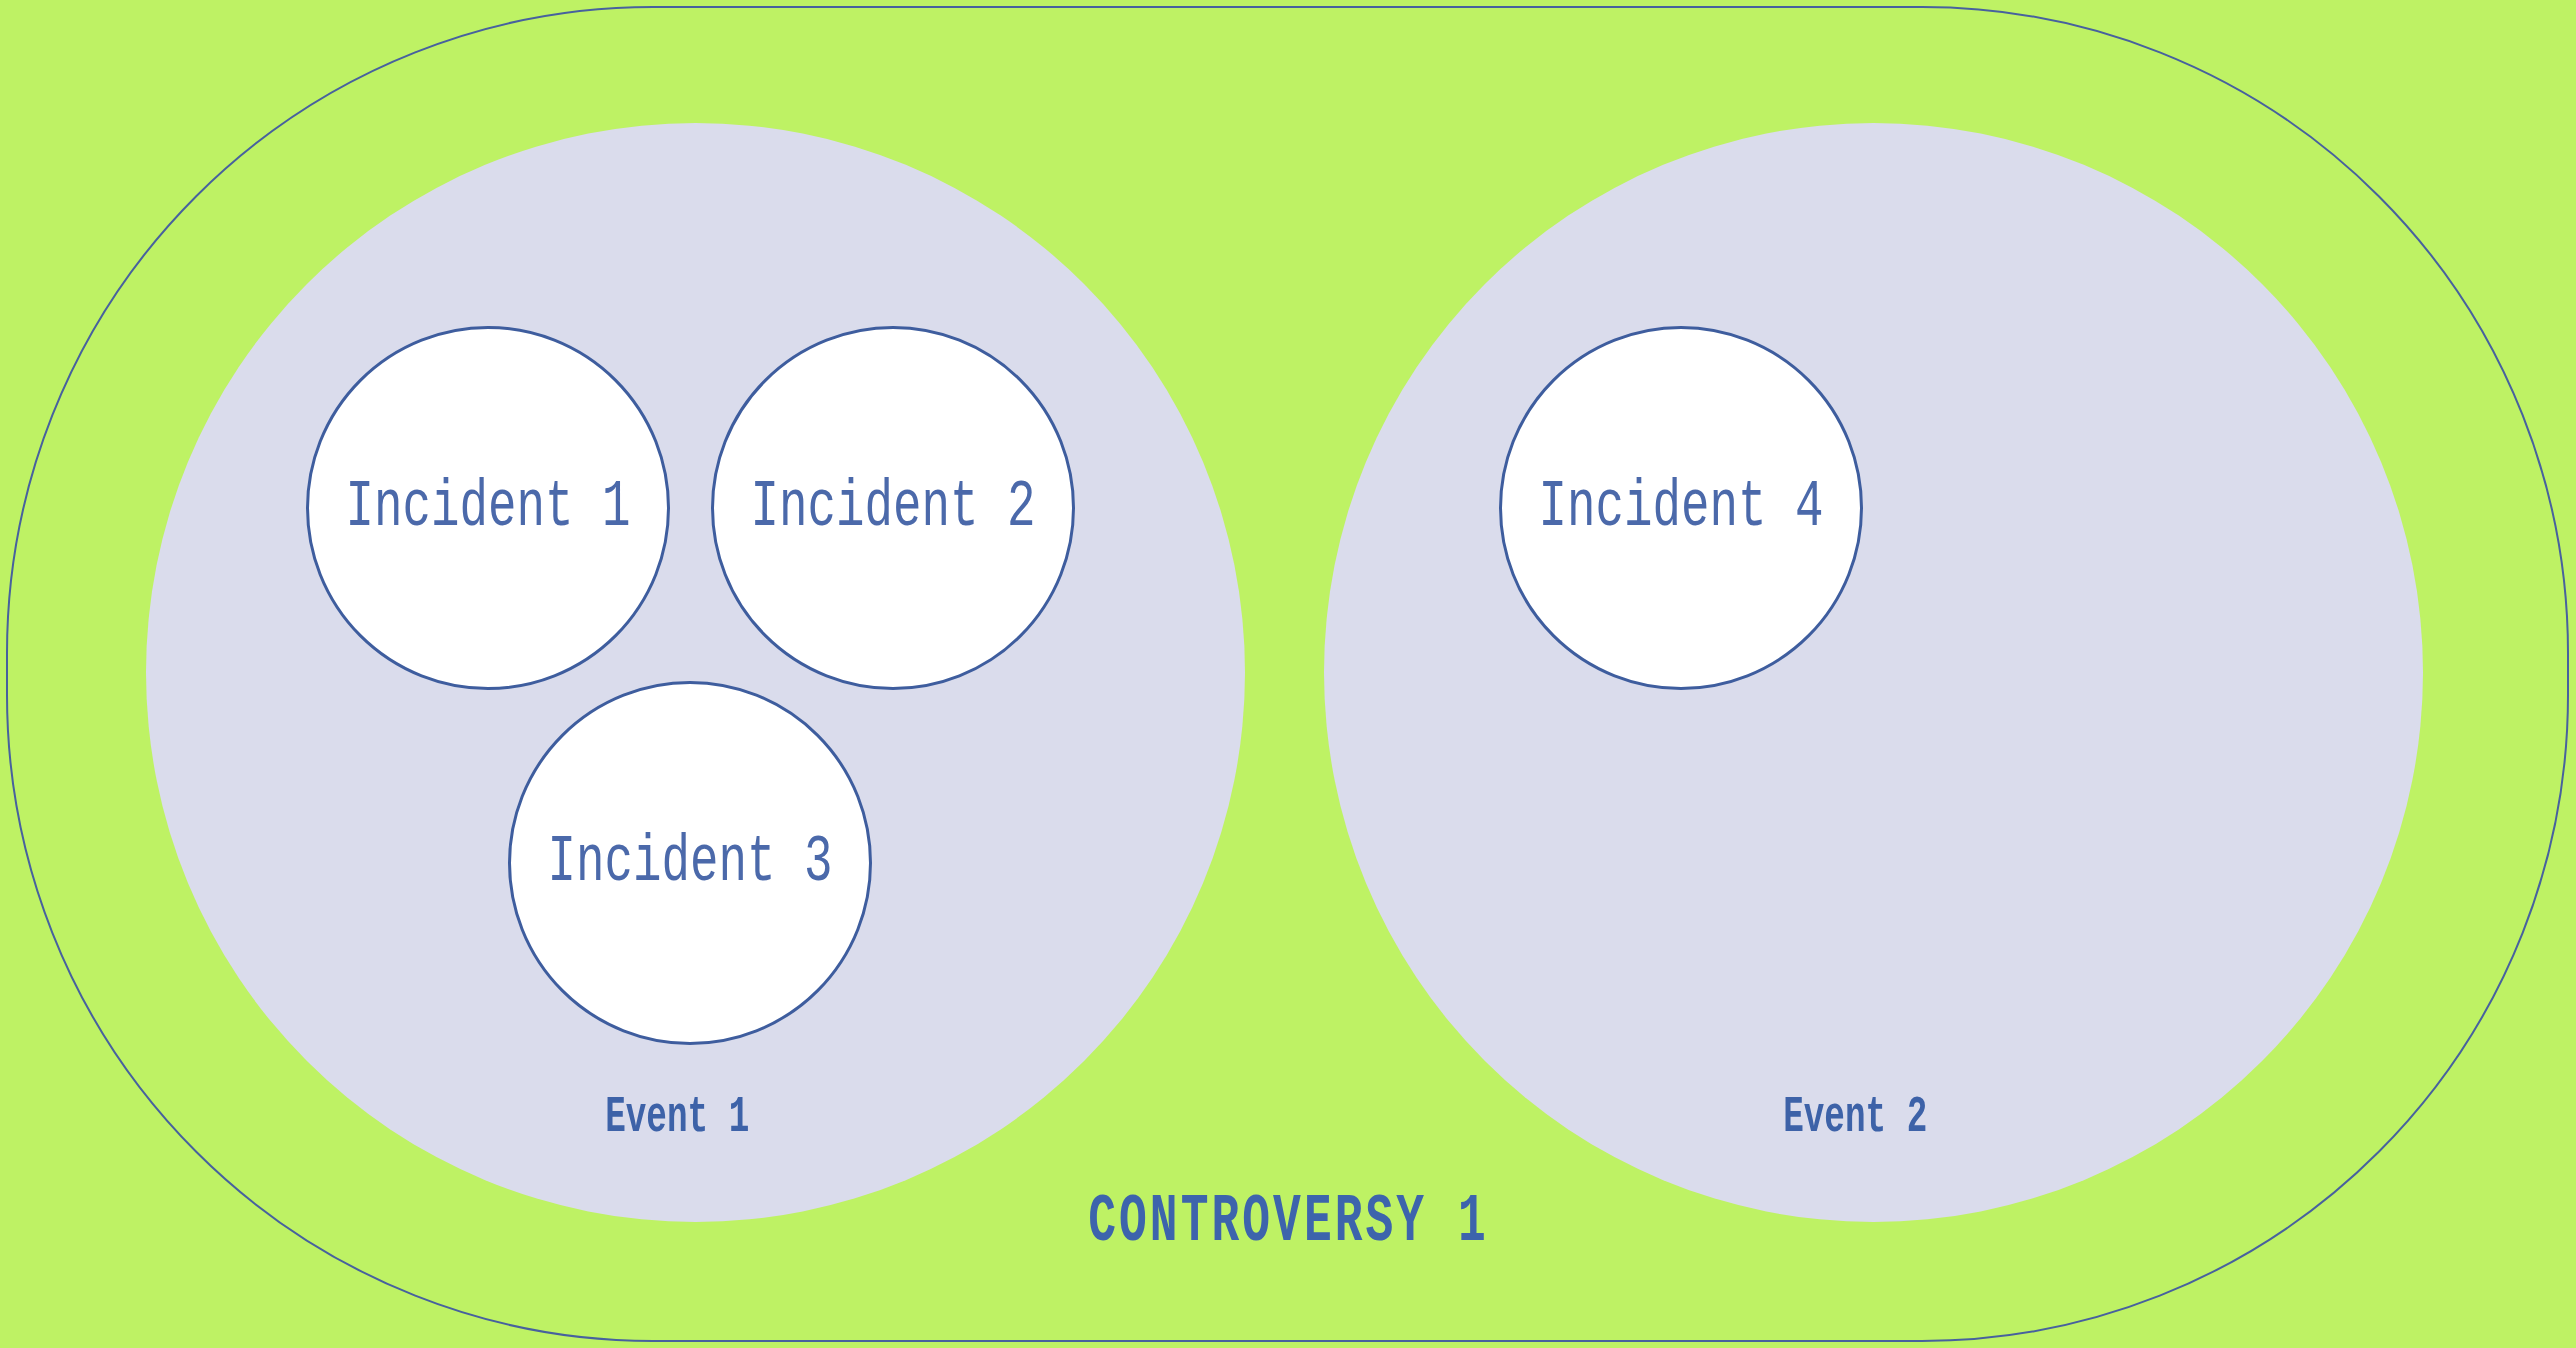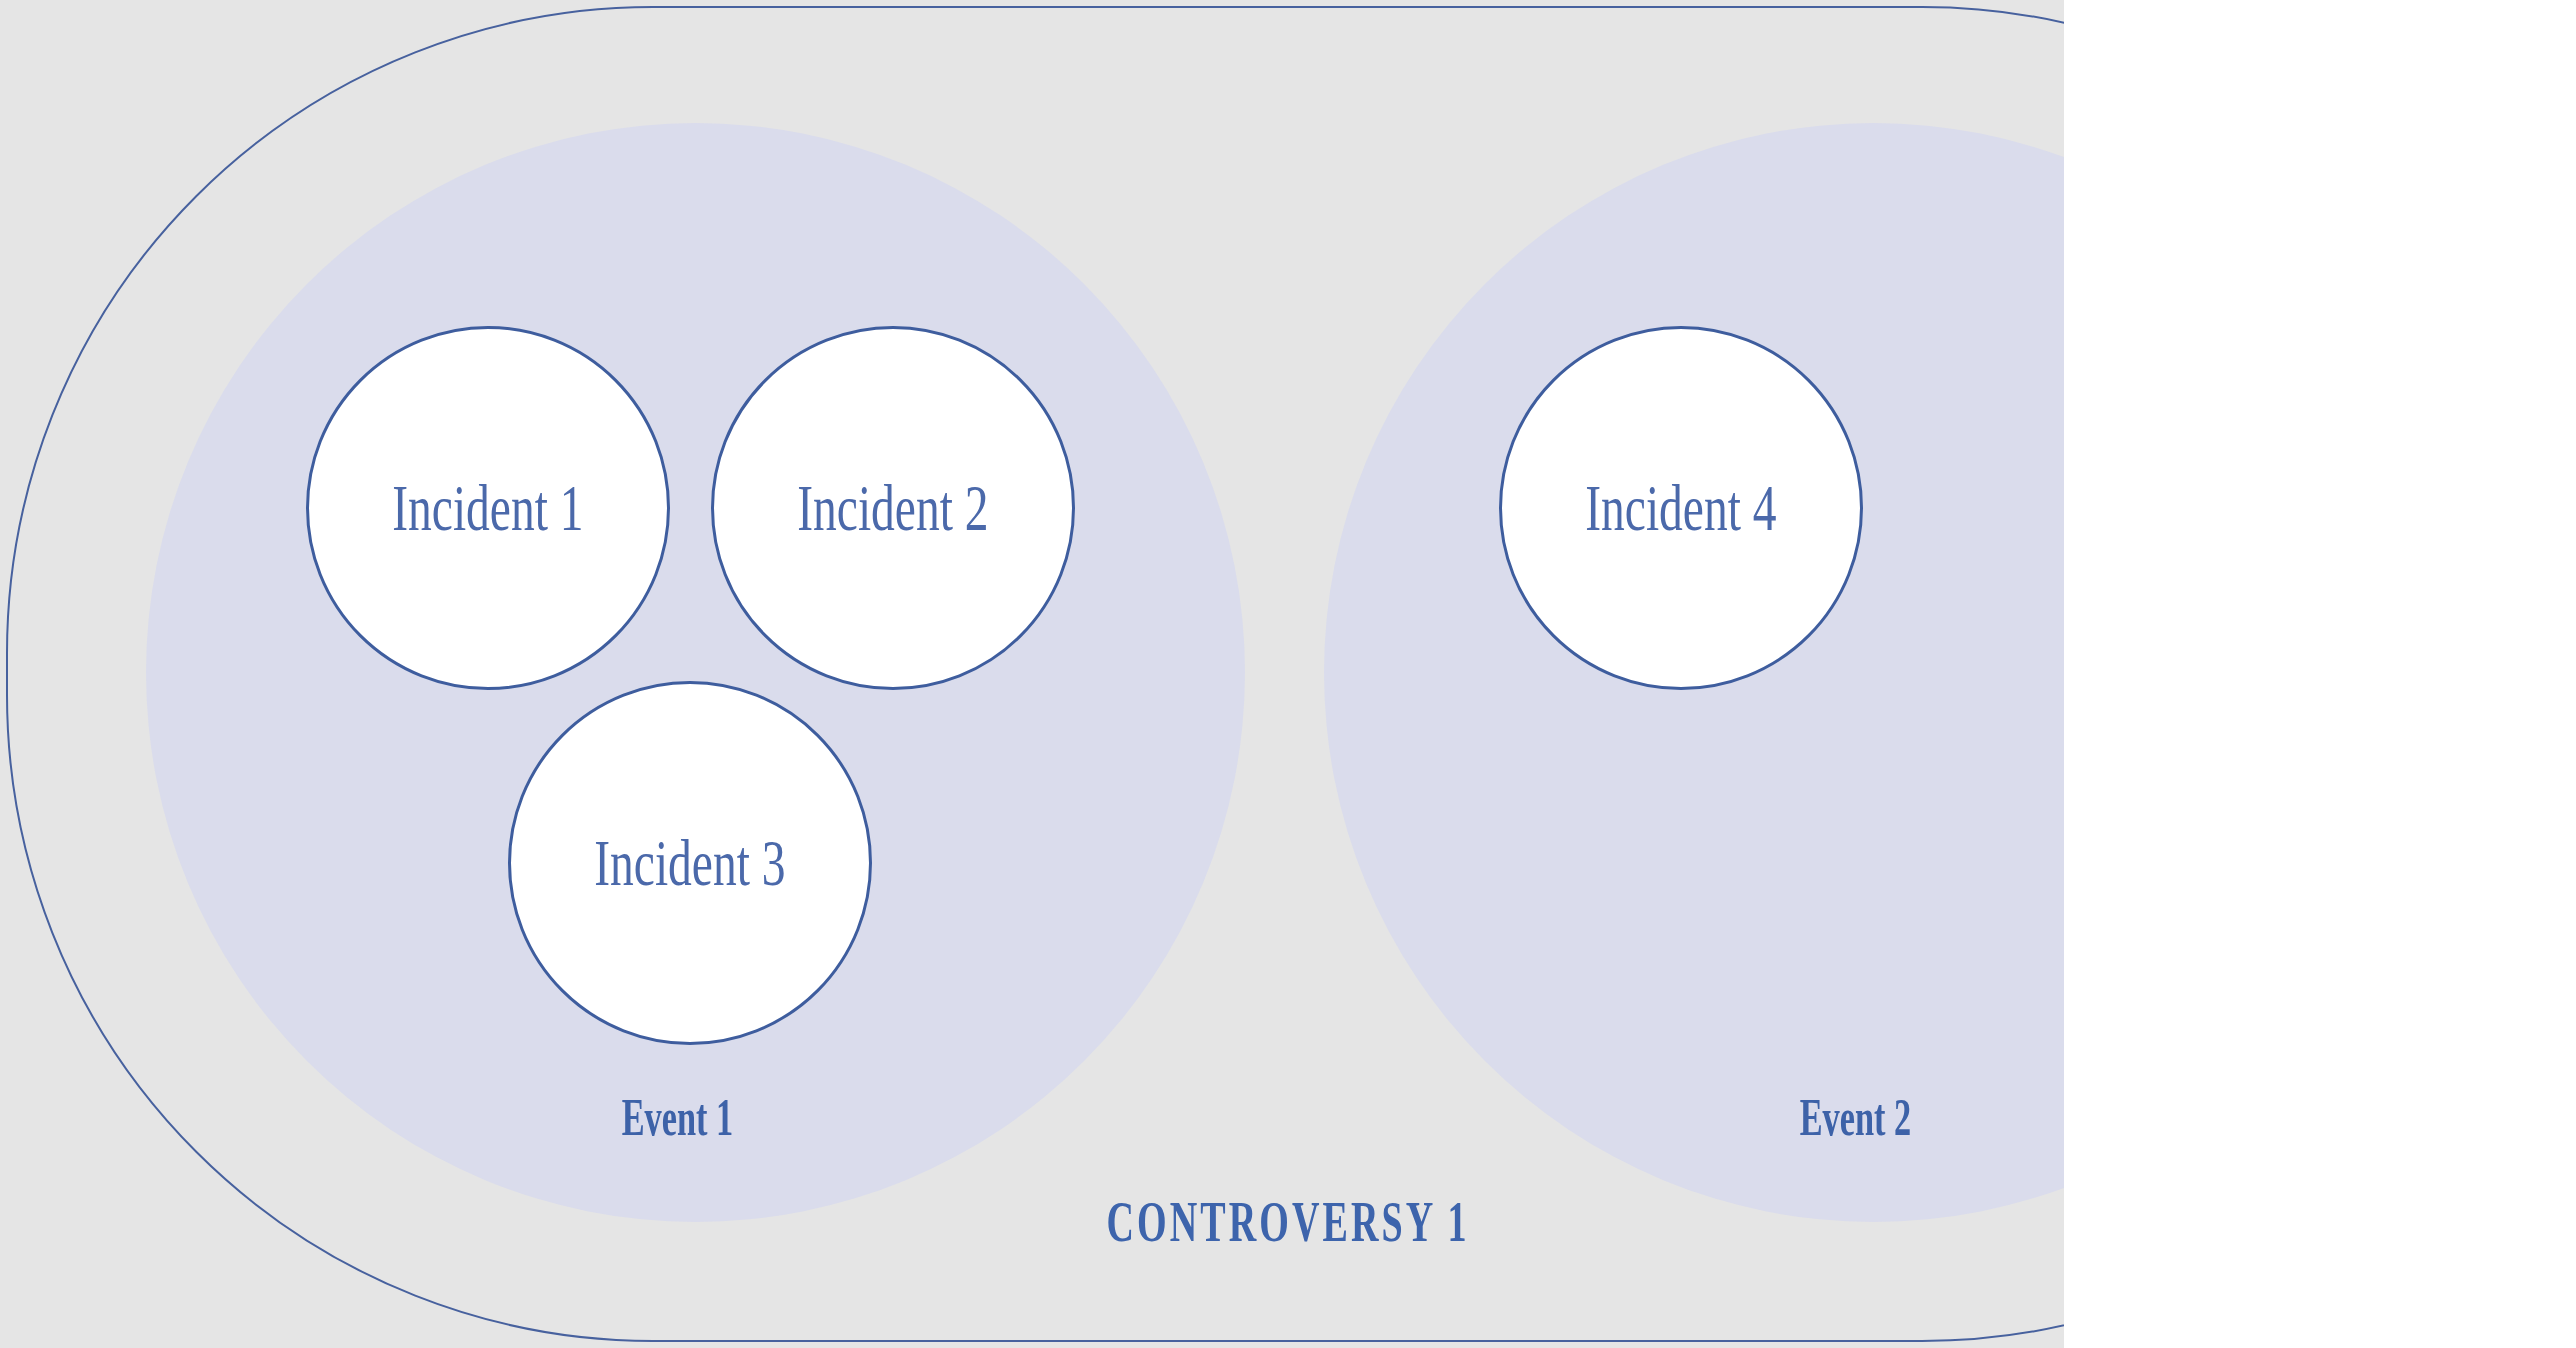--- a/index.html
+++ b/index.html
@@ -2,25 +2,25 @@
 <html style="font-size:12px"><head>
 <meta charset="utf-8">
 <style>
   html, body {
     margin: 0;
     padding: 0;
     background: #ffffff;
   }
   .canvas {
     position: relative;
-    width: 2064px;
+    width: 2576px;
     height: 1348px;
-    background: #e5e5e5;
+    background: #bef264;
     overflow: hidden;
-    font-family: Liberation Serif, serif;
+    font-family: Liberation Mono, monospace;
   }
   
   .boundary {
     position: absolute;
     left: 6px;
     top: 6px;
     width: 2559px;
     height: 1332px;
     border: 2.3px solid #47619e;
     border-radius: 647px;
@@ -83,21 +83,21 @@
     transform: scaleX(0.66);
     transform-origin: center;
   }
   
   .controversy-label {
     position: absolute;
     top: 1180px;
     left: 0;
     width: 2576px;
     text-align: center;
-    font-size: 56px;
+    font-size: 68px;
     line-height: 84px;
     font-weight: bold;
     letter-spacing: 4.5px;
     color: #3d64ac;
     white-space: nowrap;
   }
   .controversy-label > span {
     display: inline-block;
     transform: scaleX(0.68);
     transform-origin: center;

